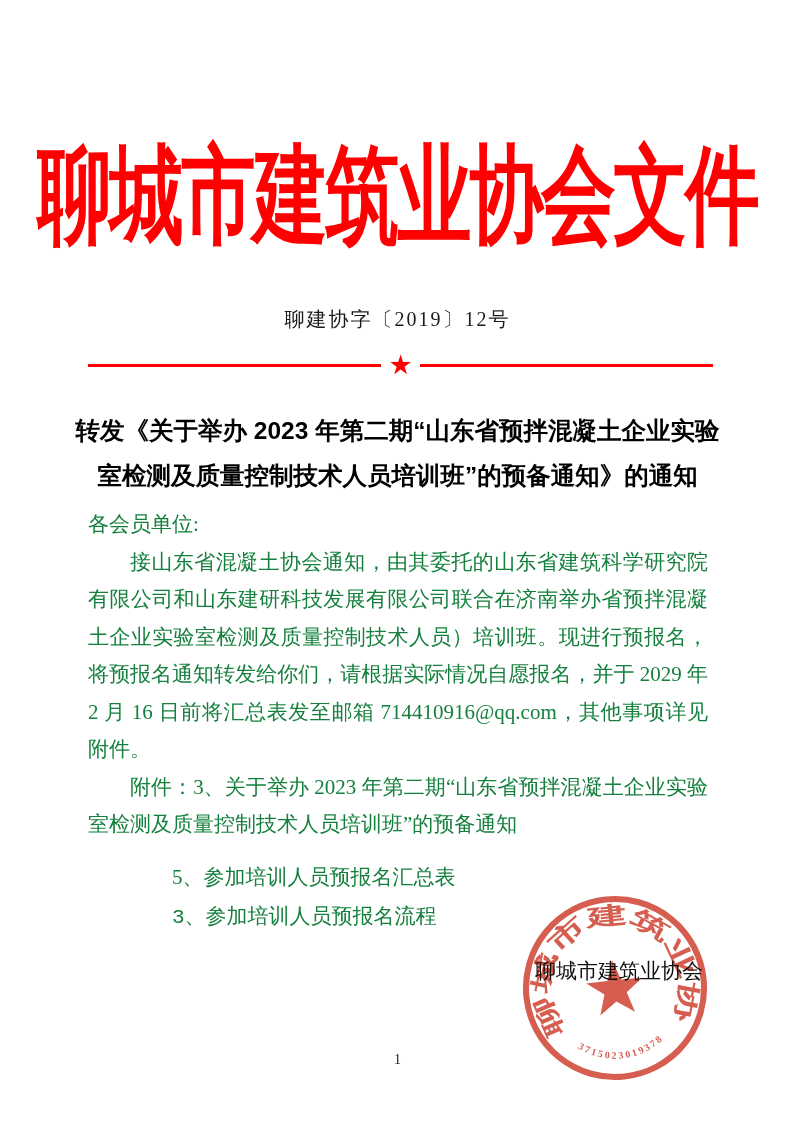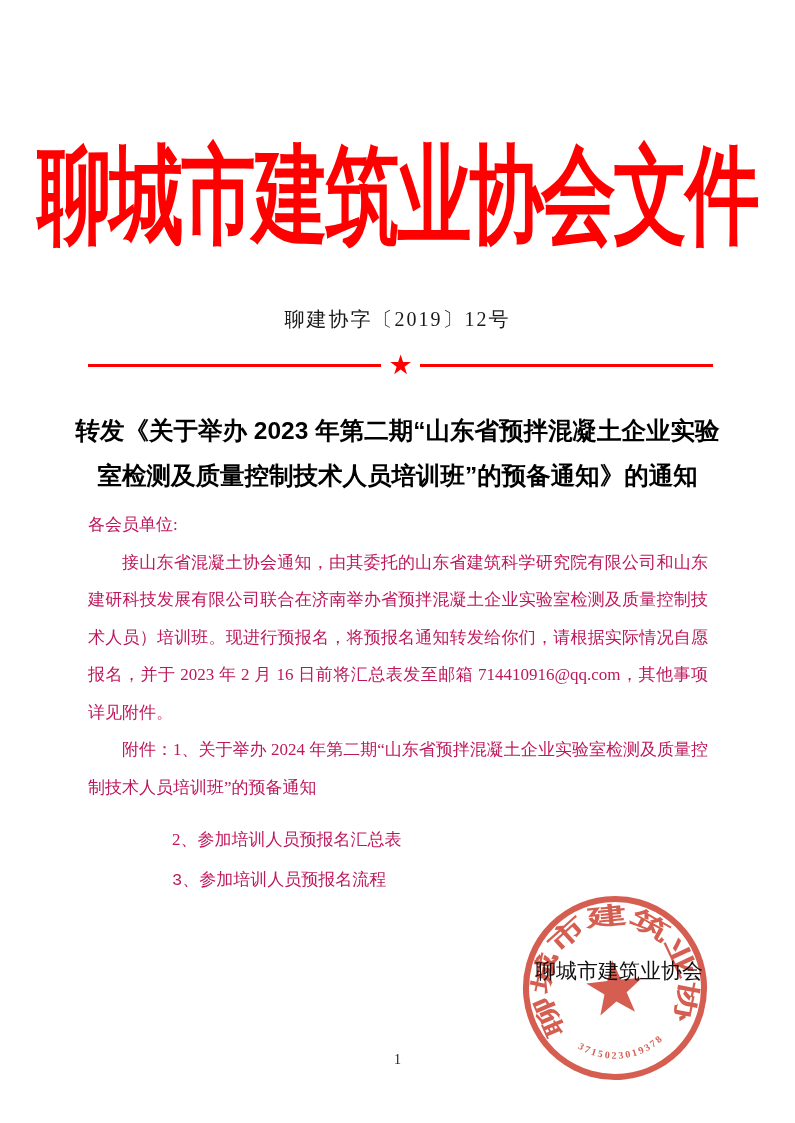--- a/index.html
+++ b/index.html
@@ -76,23 +76,23 @@
     font-size: 24.5px;
     line-height: 45px;
     color: #000000;
   }
   
   .body-text {
     position: absolute;
     top: 506px;
     left: 88px;
     right: 87px;
-    font-size: 17px;
+    font-size: 21px;
     line-height: 37.5px;
-    color: #be185d;
+    color: #15803d;
     text-align: justify;
     text-justify: inter-ideograph;
     word-break: break-all;
   }
   .body-text .indent { text-indent: 2em; }
   .attachment-item {
     padding-left: 84px;
     text-align: left;
     word-break: keep-all;
   }
@@ -151,23 +151,23 @@
   <div class="divider">
     <div class="rule"></div>
     <div class="star">★</div>
     <div class="rule"></div>
   </div>
 
   <div class="subject">转发《关于举办 2023 年第二期“山东省预拌混凝土企业实验室检测及质量控制技术人员培训班”的预备通知》的通知</div>
 
   <div class="body-text">
     <div>各会员单位:</div>
-    <div class="indent">接山东省混凝土协会通知，由其委托的山东省建筑科学研究院有限公司和山东建研科技发展有限公司联合在济南举办省预拌混凝土企业实验室检测及质量控制技术人员）培训班。现进行预报名，将预报名通知转发给你们，请根据实际情况自愿报名，并于 2023 年 2 月 16 日前将汇总表发至邮箱 714410916@qq.com，其他事项详见附件。</div>
-    <div class="indent">附件：1、关于举办 2024 年第二期“山东省预拌混凝土企业实验室检测及质量控制技术人员培训班”的预备通知</div>
-    <div class="attachment-item first">2、参加培训人员预报名汇总表</div>
+    <div class="indent">接山东省混凝土协会通知，由其委托的山东省建筑科学研究院有限公司和山东建研科技发展有限公司联合在济南举办省预拌混凝土企业实验室检测及质量控制技术人员）培训班。现进行预报名，将预报名通知转发给你们，请根据实际情况自愿报名，并于 2029 年 2 月 16 日前将汇总表发至邮箱 714410916@qq.com，其他事项详见附件。</div>
+    <div class="indent">附件：3、关于举办 2023 年第二期“山东省预拌混凝土企业实验室检测及质量控制技术人员培训班”的预备通知</div>
+    <div class="attachment-item first">5、参加培训人员预报名汇总表</div>
     <div class="attachment-item second">3、参加培训人员预报名流程</div>
   </div>
 
   <div class="signature">
     <div>聊城市建筑业协会</div>
   </div>
 
   <div class="seal">
     <svg viewBox="0 0 220 220" xmlns="http://www.w3.org/2000/svg">
       <g transform="rotate(-6 110 110)">

